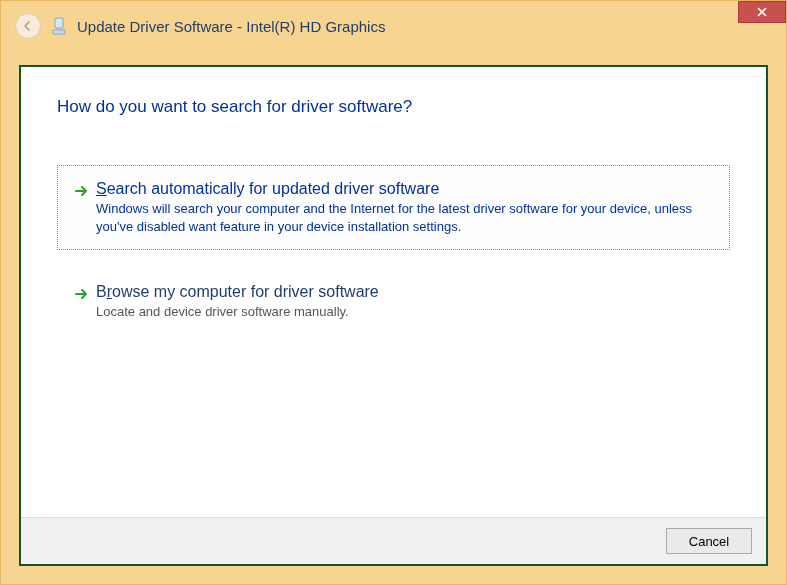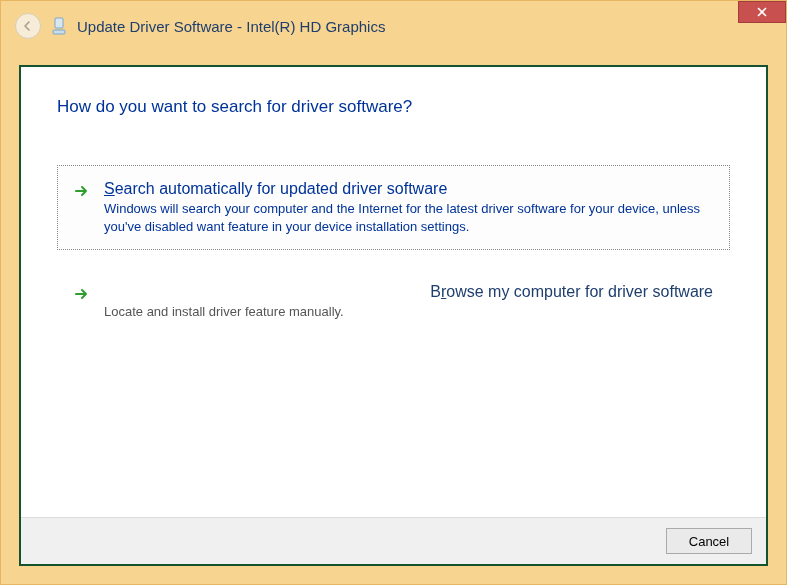--- a/index.html
+++ b/index.html
@@ -61,21 +61,21 @@
     .heading {
       color: #003399;
       font-size: 17px;
       font-weight: 400;
       margin-bottom: 48px;
     }
     .option {
       border: 1px solid transparent;
       padding: 14px 16px 14px 16px;
       display: flex;
-      gap: 14px;
+      gap: 6px;
       margin-bottom: 18px;
       cursor: pointer;
       align-items: flex-start;
     }
     .option.selected {
       border: 1px dotted #888;
       background: #fdfdfd;
     }
     .opt-arrow {
       flex-shrink: 0;
@@ -88,21 +88,21 @@
       font-size: 16px;
       font-weight: 400;
       margin-bottom: 2px;
     }
     .opt-title.selected-title .u { text-decoration: underline; }
     .opt-desc {
       color: #003399;
       font-size: 13px;
       line-height: 1.35;
     }
-    .option.alt .opt-title { color: #1e3e6e; font-size: 16px; text-align: right;}
+    .option.alt .opt-title { color: #1e3e6e; font-size: 16px;}
     .option.alt .opt-desc { color: #555; }
     .footer {
       position: absolute;
       bottom: 0; left: 0; right: 0;
       border-top: 1px solid #dcdcdc;
       background: #f0f0f0;
       padding: 10px 14px;
       text-align: right;
     }
     .cancel-btn {
@@ -163,21 +163,21 @@
       <div class="option alt">
         <div class="opt-arrow">
           <svg width="16" height="16" viewBox="0 0 16 16">
             <path d="M2 8 L12 8 M8 4 L12 8 L8 12" fill="none" stroke="#2e9e2e" stroke-width="2" stroke-linecap="round" stroke-linejoin="round"></path>
           </svg>
         </div>
         <div class="opt-body">
           <div class="opt-title">
             <span>B</span><span class="under">r</span><span>owse my computer for driver software</span>
           </div>
-          <div class="opt-desc">Locate and install driver feature manually.</div>
+          <div class="opt-desc">Locate and device driver software manually.</div>
         </div>
       </div>
 
       <div class="footer">
         <button class="cancel-btn">Cancel</button>
       </div>
     </div>
 
   </div>
 </div>

